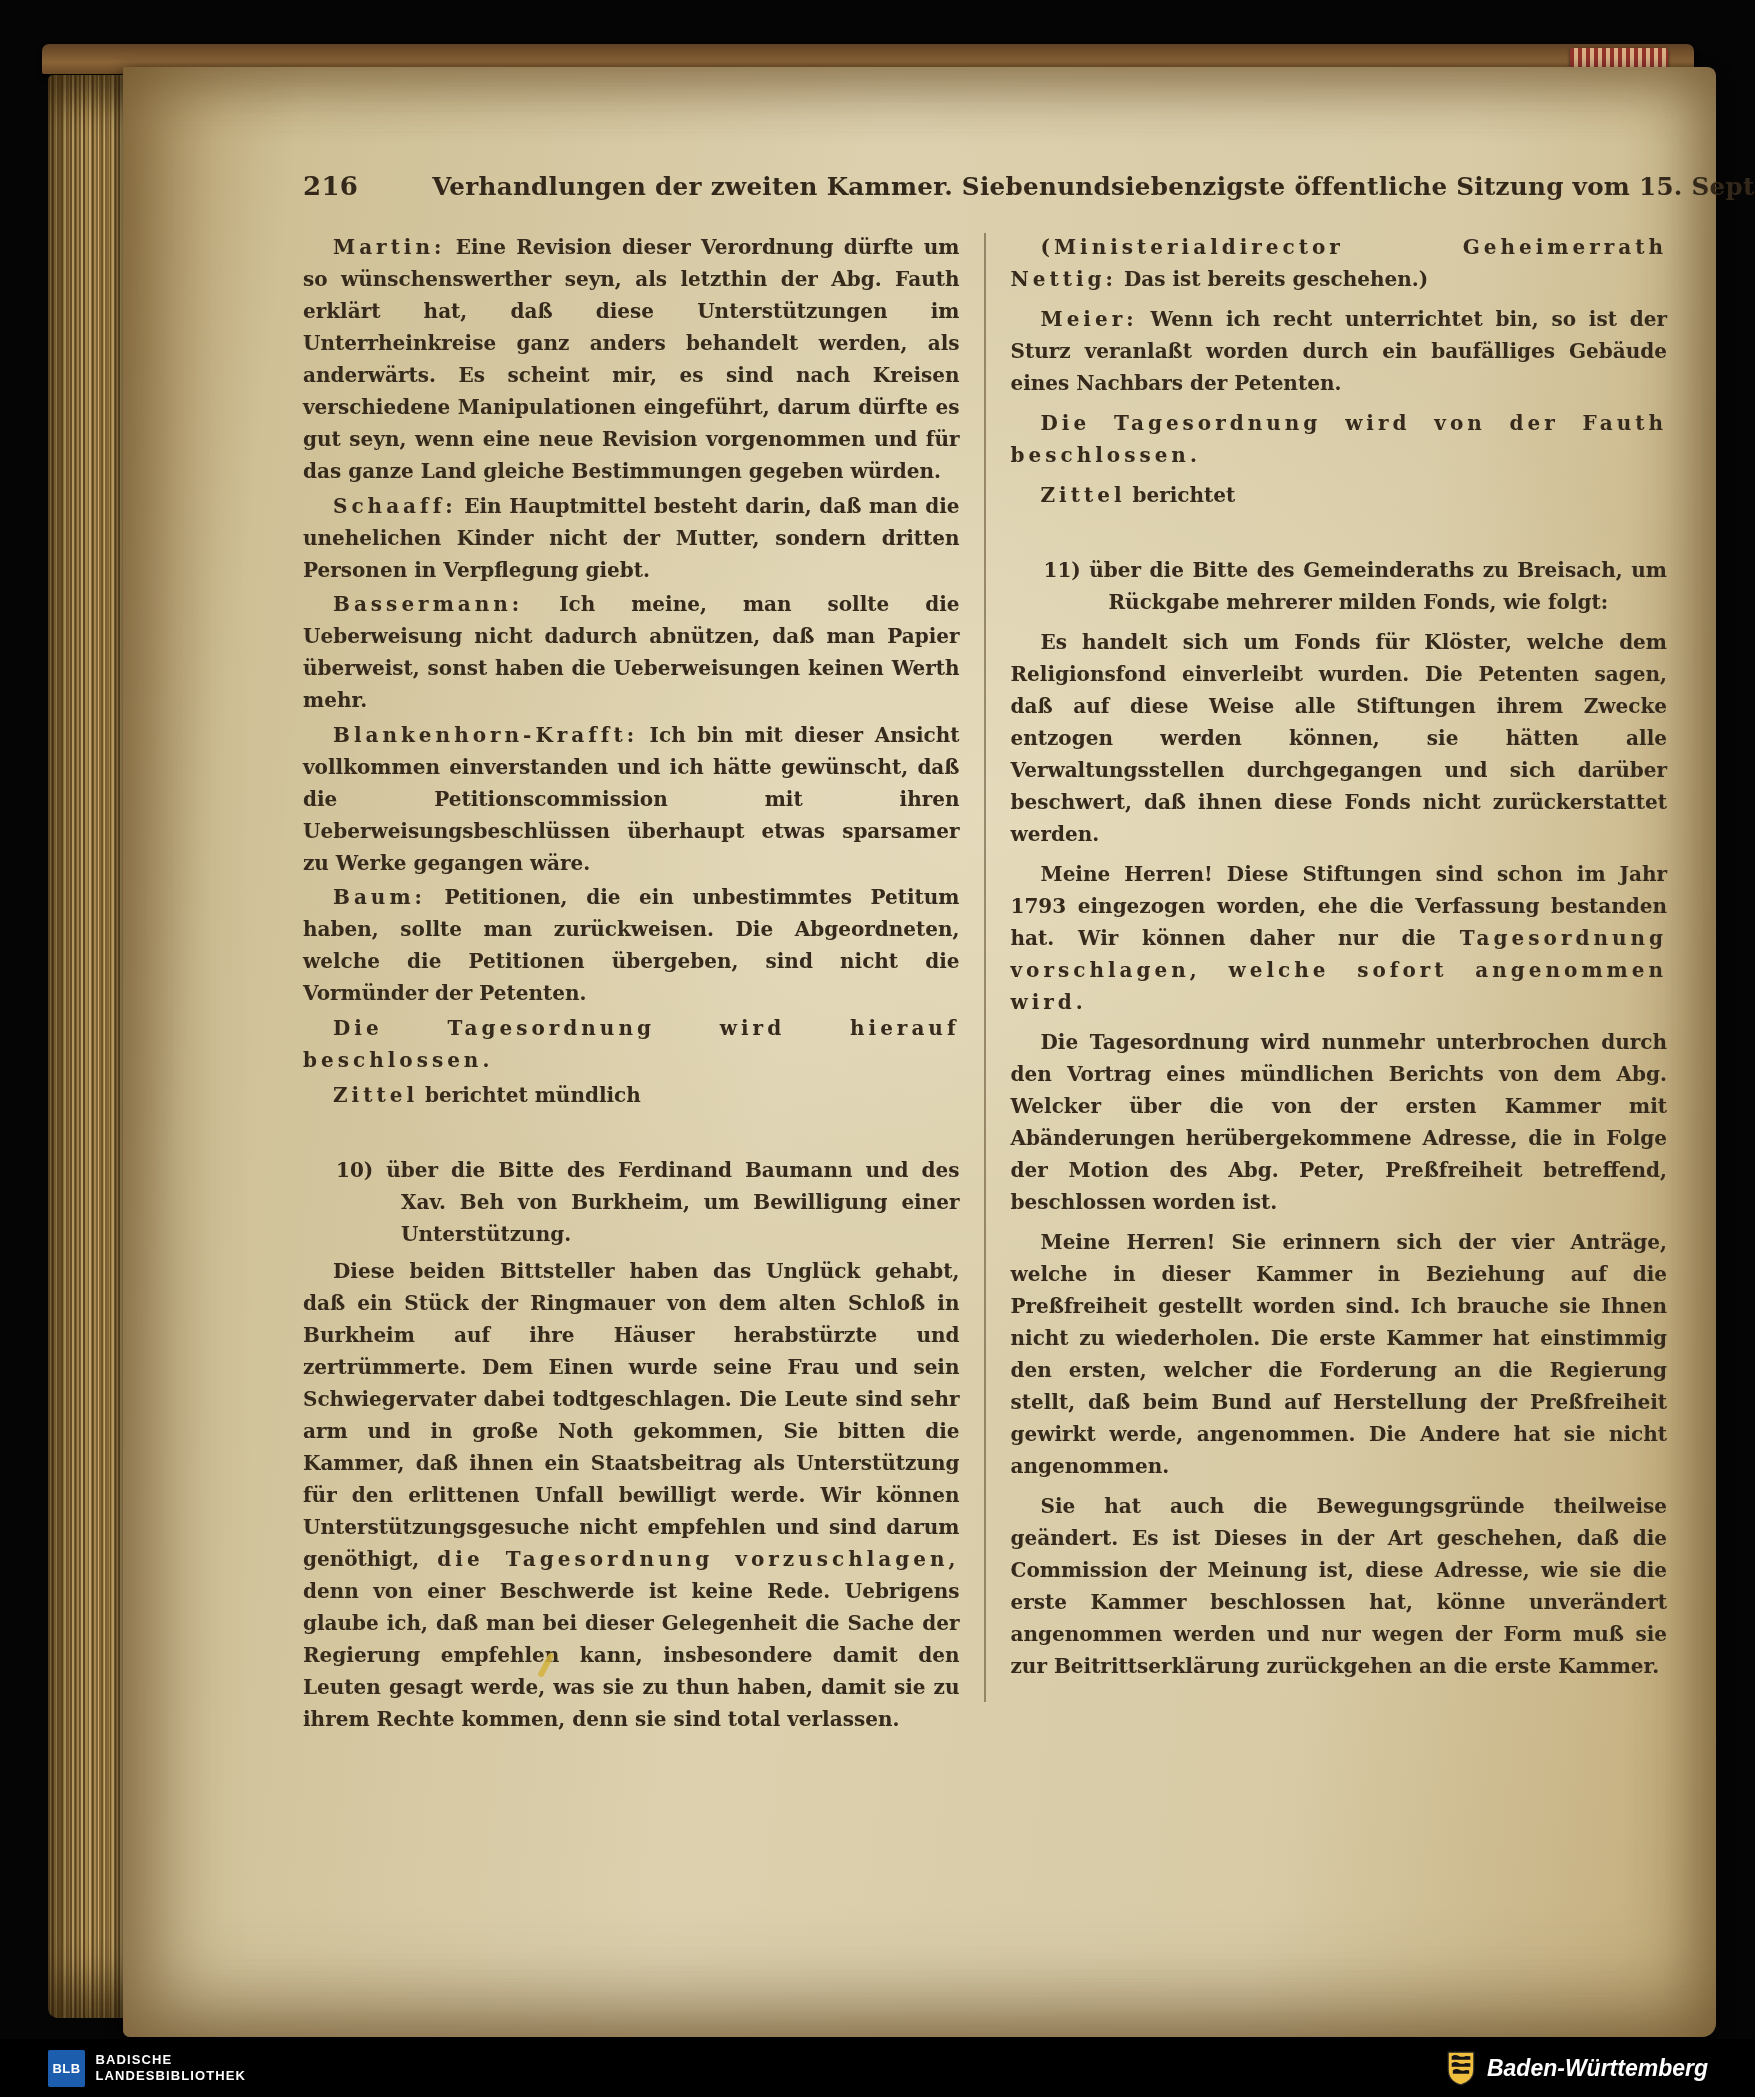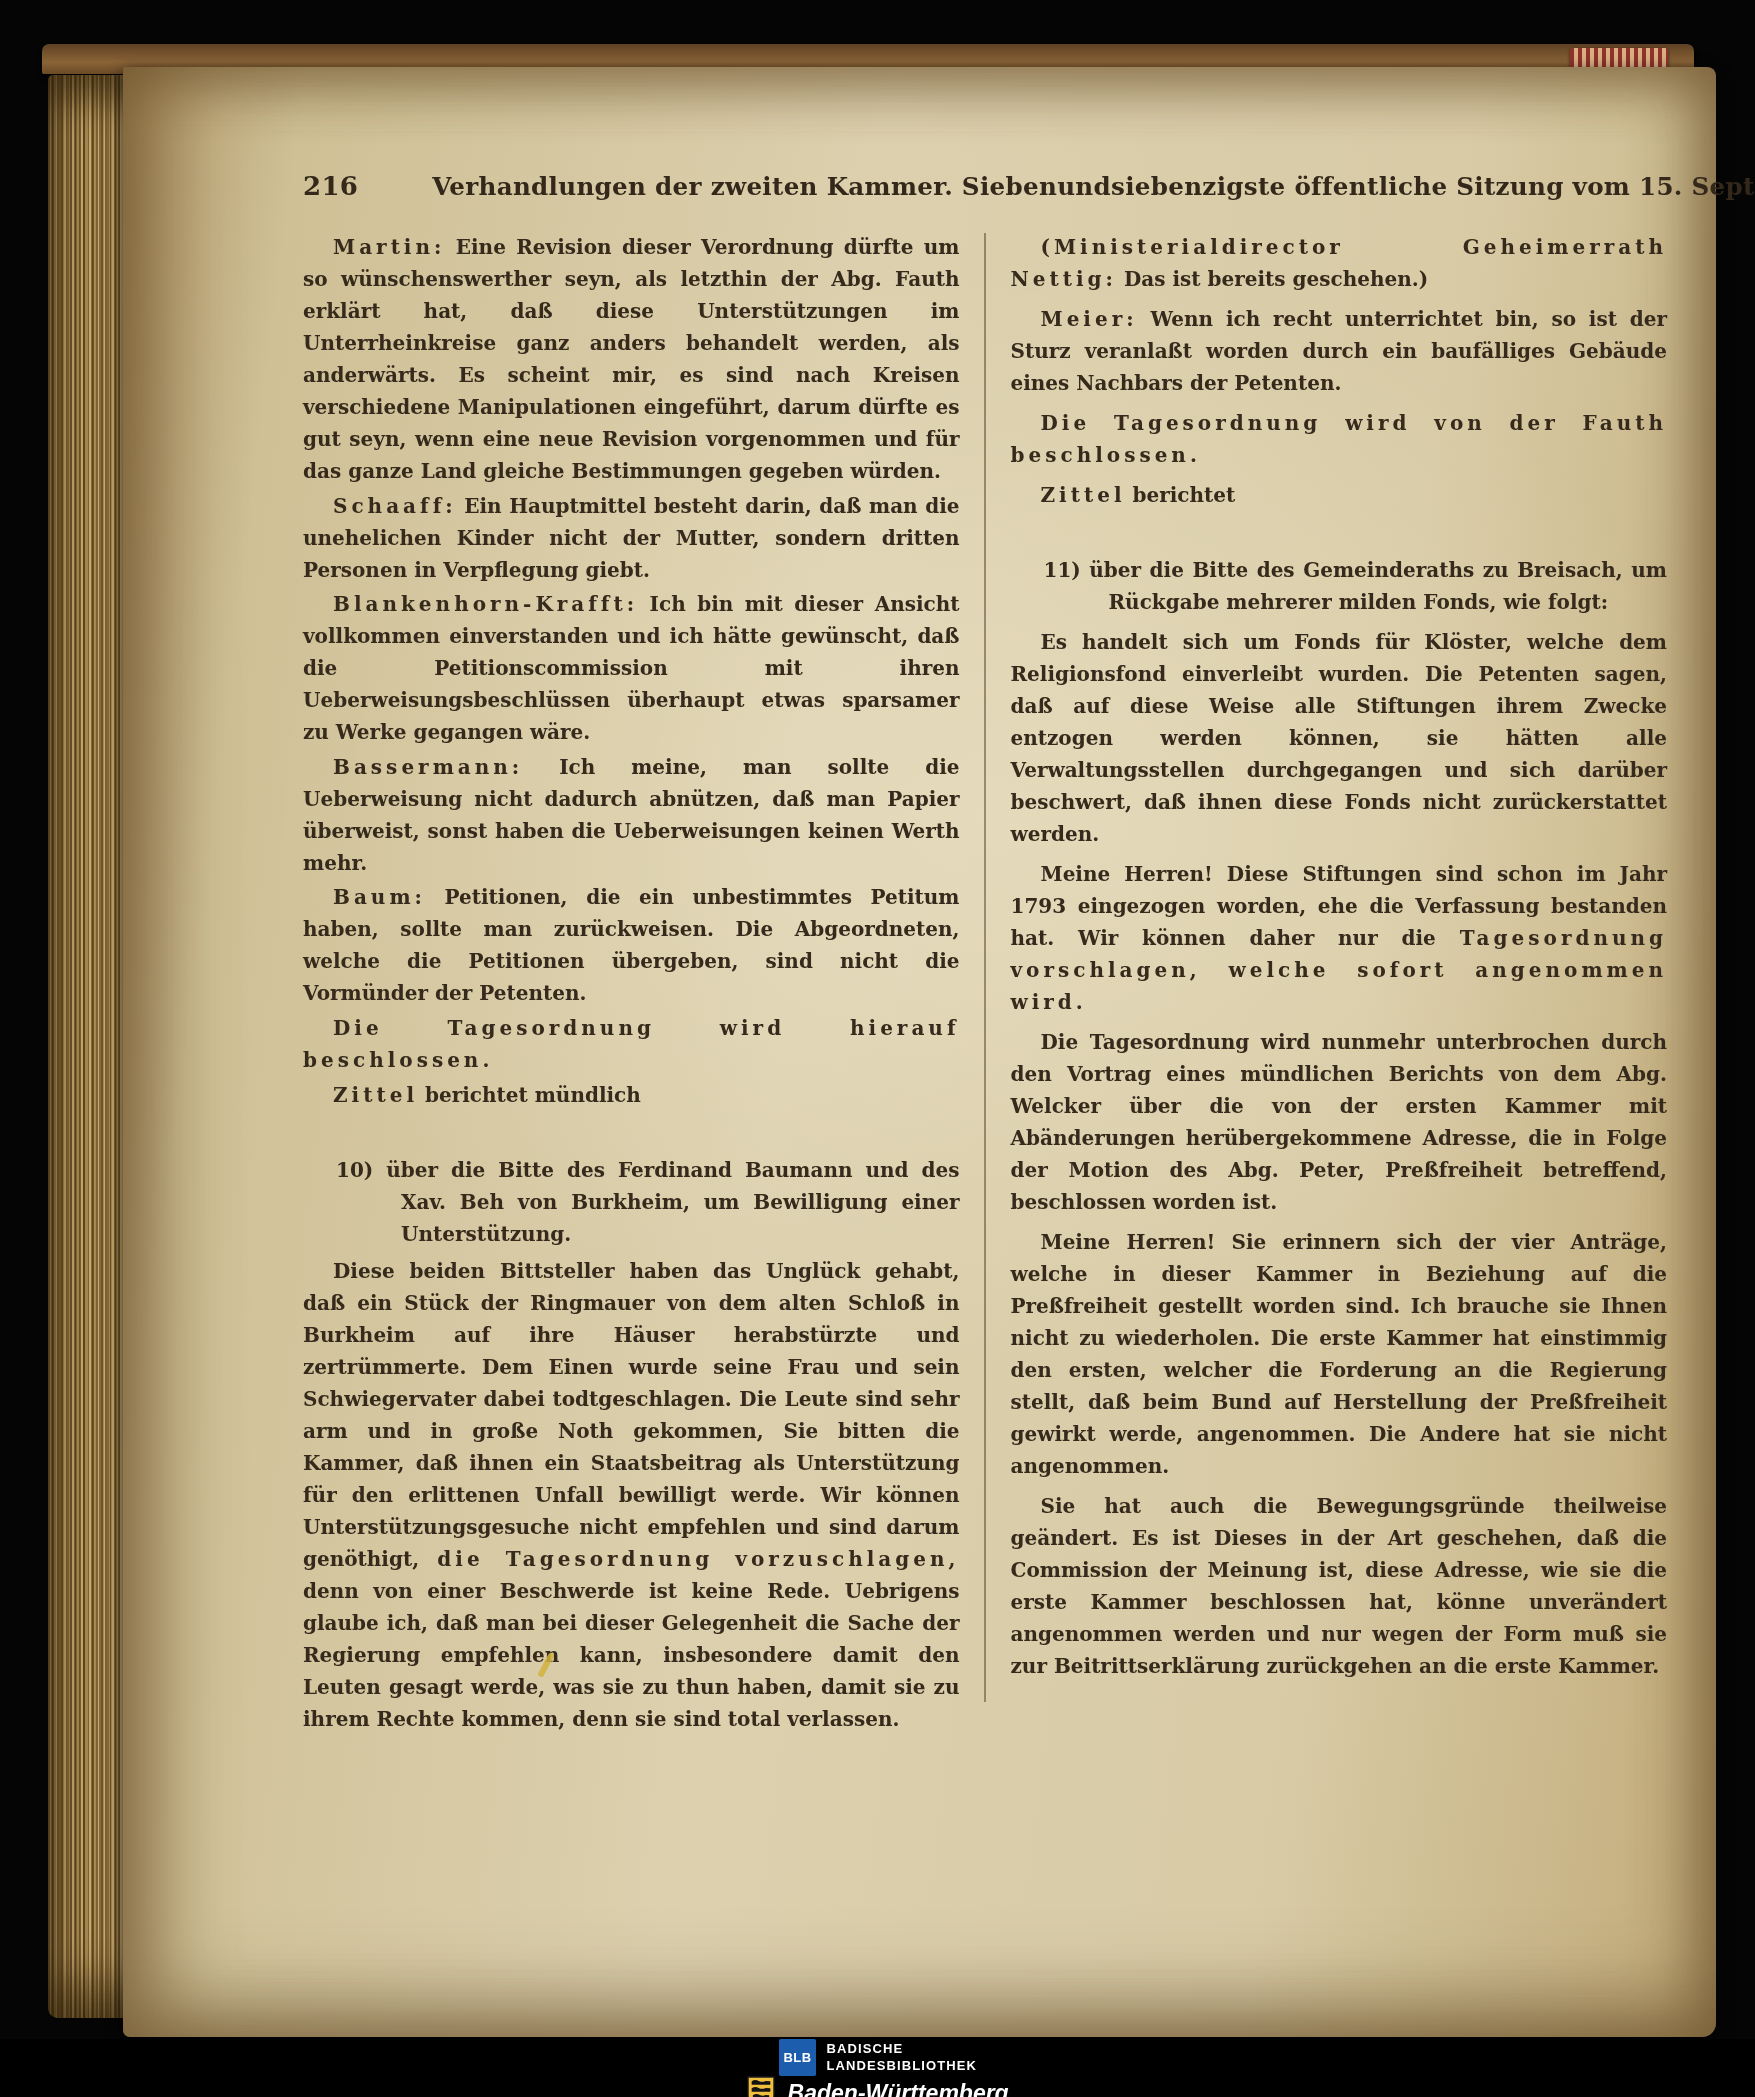--- a/index.html
+++ b/index.html
@@ -70,21 +70,20 @@
     position:absolute;left:420px;top:1585px;width:6.1px;height:26px;
     background:#d4b13c;transform:rotate(28deg);border-radius:2.6px;opacity:.85;
   }
   
   .footer{
     position:absolute;left:0;bottom:0;width:1756px;height:58px;
     background:#000;
     display:flex;align-items:center;justify-content:space-between;
     padding:0 48px;box-sizing:border-box;
     font-family:"Liberation Sans", sans-serif;
-    flex-direction:column;
   }
   .blb-group{display:flex;align-items:center;gap:10.5px;cursor:pointer;}
   .blb-badge{
     width:37px;height:37px;background:#1d5dad;color:#fff;
     display:flex;align-items:center;justify-content:center;
     font-size:13px;font-weight:bold;letter-spacing:0.4px;border-radius:1.8px;
   }
   .blb-text{color:#fff;font-size:13px;font-weight:bold;letter-spacing:1.1px;line-height:1.25;}
   .blb-text span{display:block;}
   .bw-group{display:flex;align-items:center;gap:12.3px;cursor:pointer;}
@@ -106,22 +105,22 @@
       <div class="header-row">
         <span class="pagenum">216</span>
         <span class="htitle">Verhandlungen der zweiten Kammer. Siebenundsiebenzigste öffentliche Sitzung vom 15. September 1846.</span>
       </div>
 
       <div class="columns">
 
         <div class="col col-left">
           <p class="para"><span class="speaker">Martin:</span> <span>Eine Revision dieser Verordnung dürfte um so wünschenswerther seyn, als letzthin der Abg. Fauth erklärt hat, daß diese Unterstützungen im Unterrheinkreise ganz anders behandelt werden, als anderwärts. Es scheint mir, es sind nach Kreisen verschiedene Manipulationen eingeführt, darum dürfte es gut seyn, wenn eine neue Revision vorgenommen und für das ganze Land gleiche Bestimmungen gegeben würden.</span></p>
           <p class="para"><span class="speaker">Schaaff:</span> <span>Ein Hauptmittel besteht darin, daß man die unehelichen Kinder nicht der Mutter, sondern dritten Personen in Verpflegung giebt.</span></p>
+          <p class="para"><span class="speaker">Bassermann:</span> <span>Ich meine, man sollte die Ueberweisung nicht dadurch abnützen, daß man Papier überweist, sonst haben die Ueberweisungen keinen Werth mehr.</span></p>
           <p class="para"><span class="speaker">Blankenhorn-Krafft:</span> <span>Ich bin mit dieser Ansicht vollkommen einverstanden und ich hätte gewünscht, daß die Petitionscommission mit ihren Ueberweisungsbeschlüssen überhaupt etwas sparsamer zu Werke gegangen wäre.</span></p>
-          <p class="para"><span class="speaker">Bassermann:</span> <span>Ich meine, man sollte die Ueberweisung nicht dadurch abnützen, daß man Papier überweist, sonst haben die Ueberweisungen keinen Werth mehr.</span></p>
           <p class="para"><span class="speaker">Baum:</span> <span>Petitionen, die ein unbestimmtes Petitum haben, sollte man zurückweisen. Die Abgeordneten, welche die Petitionen übergeben, sind nicht die Vormünder der Petenten.</span></p>
           <p class="para spaced-line">Die Tagesordnung wird hierauf beschlossen.</p>
           <p class="para"><span class="speaker">Zittel</span> <span>berichtet mündlich</span></p>
           <p class="para list-item">10) über die Bitte des Ferdinand Baumann und des Xav. Beh von Burkheim, um Bewilligung einer Unterstützung.</p>
           <p class="para"><span>Diese beiden Bittsteller haben das Unglück gehabt, daß ein Stück der Ringmauer von dem alten Schloß in Burkheim auf ihre Häuser herabstürzte und zertrümmerte. Dem Einen wurde seine Frau und sein Schwiegervater dabei todtgeschlagen. Die Leute sind sehr arm und in große Noth gekommen, Sie bitten die Kammer, daß ihnen ein Staatsbeitrag als Unterstützung für den erlittenen Unfall bewilligt werde. Wir können Unterstützungsgesuche nicht empfehlen und sind darum genöthigt,</span> <span class="spaced">die Tagesordnung vorzuschlagen,</span> <span>denn von einer Beschwerde ist keine Rede. Uebrigens glaube ich, daß man bei dieser Gelegenheit die Sache der Regierung empfehlen kann, insbesondere damit den Leuten gesagt werde, was sie zu thun haben, damit sie zu ihrem Rechte kommen, denn sie sind total verlassen.</span></p>
         </div>
 
         <div class="divider"></div>
 
         <div class="col col-right">

